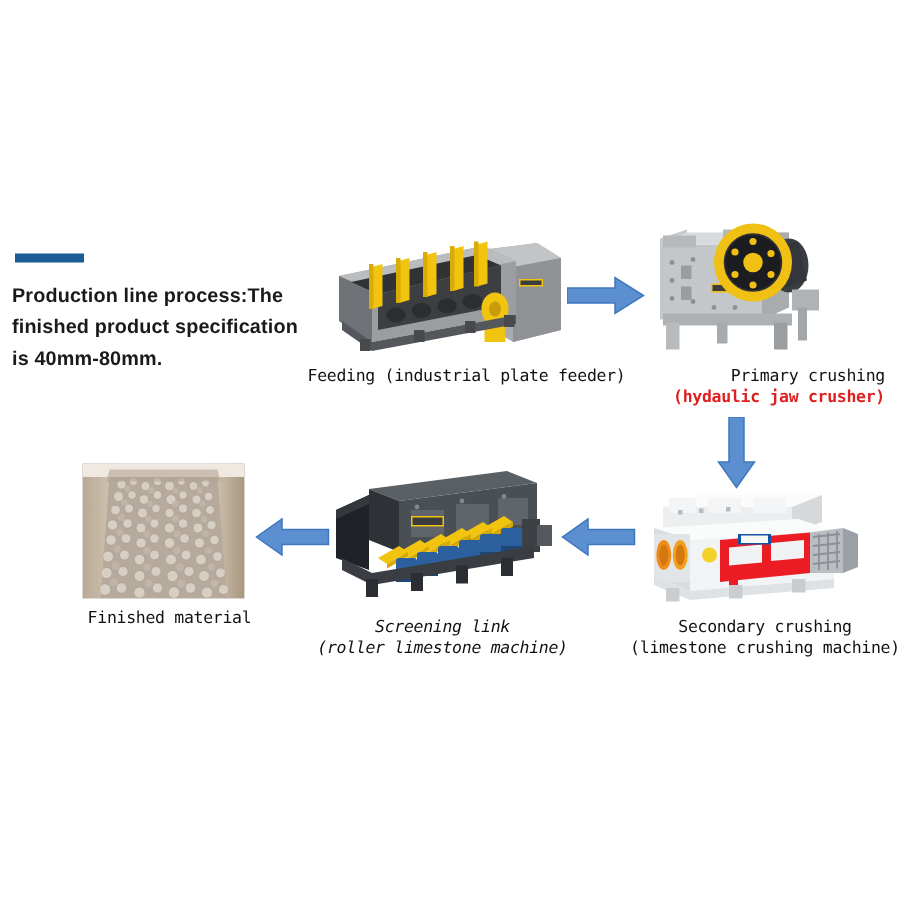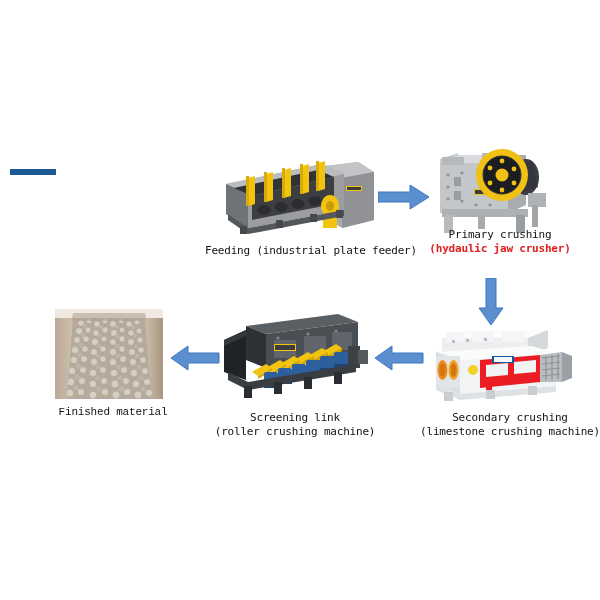--- a/index.html
+++ b/index.html
@@ -80,20 +80,21 @@
     left: 0; top: 0;
     width: 100%; height: 100%;
   }
 </style>
 </head>
 <body>
 
 <div id="stage" style="background: rgb(255, 255, 255);">
 
   <div class="intro-bar" style="background: rgb(29, 91, 150);"></div>
+  <div class="intro-text">Production line process:The finished product specification is 40mm-80mm.</div>
 
   <div class="machine" style="left:218px; top:148px;">
     <svg width="160" height="90" viewBox="0 0 160 90">
 
       <polygon points="108,18 140,14 156,24 156,72 124,80 108,70" fill="#a9abae"></polygon>
       <polygon points="108,18 140,14 156,24 124,30" fill="#c2c4c6"></polygon>
       <polygon points="124,30 156,24 156,72 124,80" fill="#909295"></polygon>
 
       <polygon points="8,36 104,16 126,26 126,62 30,80 8,66" fill="#9b9da0"></polygon>
       <polygon points="8,36 104,16 126,26 30,46" fill="#babcbe"></polygon>
@@ -192,21 +193,21 @@
 
       <rect x="14" y="66" width="86" height="8" fill="#aeb1b4"></rect>
       <rect x="16" y="72" width="9" height="18" fill="#b8bbbe"></rect>
       <rect x="88" y="72" width="9" height="18" fill="#9b9ea1"></rect>
       <rect x="50" y="72" width="7" height="14" fill="#a8abae"></rect>
 
       <rect x="100" y="50" width="18" height="14" fill="#b0b3b6"></rect>
       <rect x="104" y="62" width="6" height="22" fill="#a3a6a9"></rect>
     </svg>
   </div>
-  <div class="caption" style="left:410px; top:228px; width:180px;">
+  <div class="caption" style="left:410px; top:244px; width:180px;text-align:right;">
     <span class="l2">Primary crushing</span>
     <span class="red" style="color: rgb(224, 32, 32);">(hydaulic jaw crusher)</span>
   </div>
 
   <div class="arrow" style="left:478px; top:278px;">
     <svg width="26" height="48" viewBox="0 0 26 48">
       <polygon points="8,0 18,0 18,30 25,30 13,47 1,30 8,30" fill="#5b8fd0" stroke="#3f77bf" stroke-width="1"></polygon>
     </svg>
   </div>
 
@@ -339,23 +340,23 @@
 
       <polygon points="10,66 30,76 138,58 138,66 30,84 10,74" fill="#3a3e42"></polygon>
       <g fill="#2a2d31">
         <rect x="26" y="80" width="8" height="12"></rect>
         <rect x="56" y="76" width="8" height="12"></rect>
         <rect x="86" y="71" width="8" height="12"></rect>
         <rect x="116" y="66" width="8" height="12"></rect>
       </g>
     </svg>
   </div>
-  <div class="caption" style="left:195px; top:411px; width:200px;">
+  <div class="caption" style="left:195px; top:411px; width:200px;font-style:italic;">
     <span class="l2">Screening link</span>
-    <span class="l2">(roller crushing machine)</span>
+    <span class="l2">(roller limestone machine)</span>
   </div>
 
   <div class="arrow" style="left:170px; top:345px;">
     <svg width="50" height="26" viewBox="0 0 50 26">
       <polygon points="49,8 18,8 18,1 1,13 18,25 18,18 49,18" fill="#5b8fd0" stroke="#3f77bf" stroke-width="1"></polygon>
     </svg>
   </div>
 
   <div class="gravel-frame" style="left:55px; top:309px; width:108px; height:90px;">
     <svg class="gravel-canvas" viewBox="0 0 108 90" preserveAspectRatio="none">
@@ -471,17 +472,17 @@
         <circle cx="21" cy="79" r="2.7"></circle>
           <circle cx="44" cy="80" r="2.6"></circle>
           <circle cx="66" cy="80" r="2.7"></circle>
         <circle cx="88" cy="80" r="2.5"></circle>
       </g>
 
       <rect x="0" y="0" width="108" height="9" fill="#efe9e1"></rect>
       <polygon points="18,4 90,4 92,12 16,12" fill="#b3a493" opacity="0.6"></polygon>
     </svg>
   </div>
-  <div class="caption" style="left:38px; top:405px; width:150px;font-family:Liberation Mono, monospace;">
+  <div class="caption" style="left:38px; top:405px; width:150px;">
     <span class="l2">Finished material</span>
   </div>
 
 </div>
 
 </body></html>

